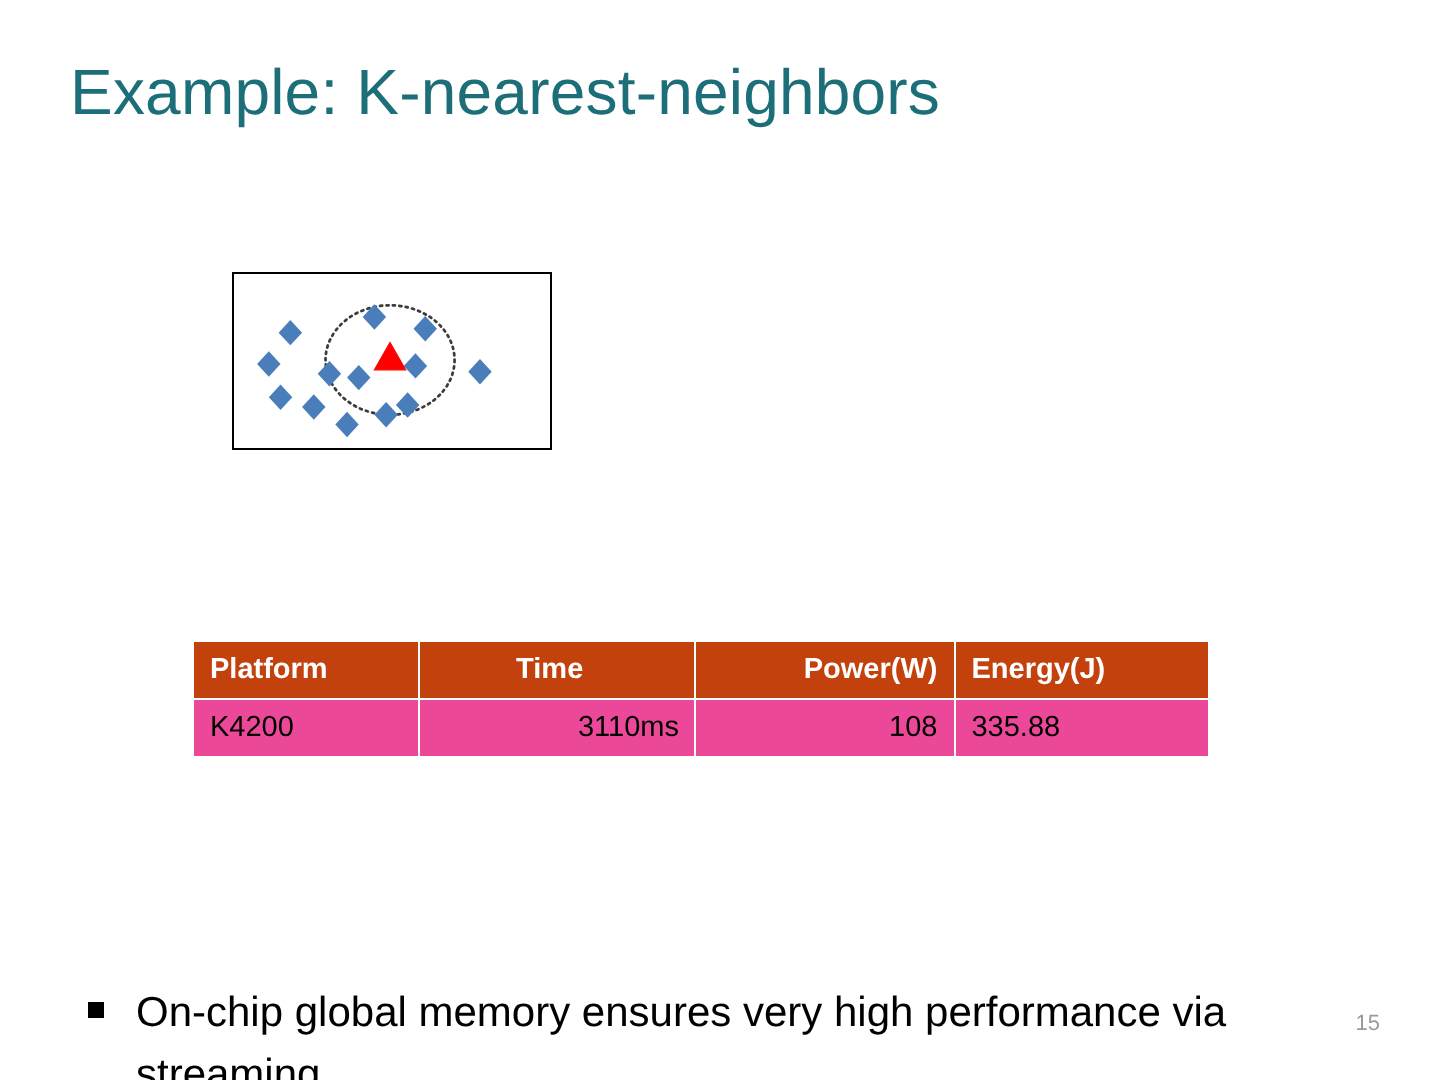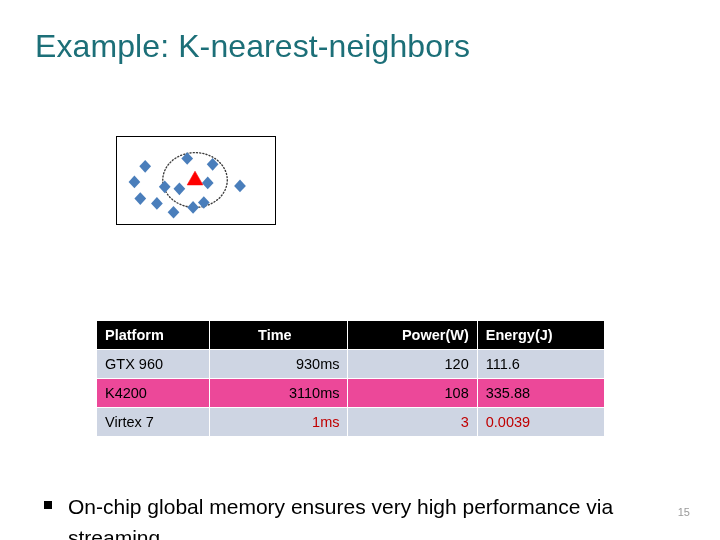--- a/index.html
+++ b/index.html
@@ -60,21 +60,21 @@
   }
   .results-table th,
   .results-table td {
     padding: 0;
     margin: 0;
     height: 28px;
     font-size: 14.5px;
     vertical-align: middle;
   }
   .results-table thead th {
-    background: #000000;
+    background: #c2410c;
     color: #ffffff;
     font-weight: bold;
     white-space: nowrap;
   }
   .col-platform { width: 112px; }
   .col-time     { width: 137px; }
   .col-power    { width: 128px; }
   .col-energy   { width: 126px; }
 
   .th-platform { text-align: left;  padding-left: 8px !important; }
@@ -166,37 +166,25 @@
   </colgroup>
   <thead>
     <tr>
       <th class="th-platform">Platform</th>
       <th class="th-time">Time</th>
       <th class="th-power">Power(W)</th>
       <th class="th-energy">Energy(J)</th>
     </tr>
   </thead>
   <tbody>
-    <tr class="row-shade">
-      <td class="cell-platform">GTX 960</td>
-      <td class="cell-time">930ms</td>
-      <td class="cell-power">120</td>
-      <td class="cell-energy">111.6</td>
-    </tr>
     <tr class="row-light">
       <td class="cell-platform">K4200</td>
       <td class="cell-time">3110ms</td>
       <td class="cell-power">108</td>
       <td class="cell-energy">335.88</td>
-    </tr>
-    <tr class="row-shade">
-      <td class="cell-platform">Virtex 7</td>
-      <td class="cell-time highlight-red">1ms</td>
-      <td class="cell-power highlight-red">3</td>
-      <td class="cell-energy highlight-red">0.0039</td>
     </tr>
   </tbody>
 </table>
 
 <div class="bullet-block">
   <span class="bullet-marker"></span>
   <span class="bullet-text">On-chip global memory ensures very high performance via streaming</span>
 </div>
 
 <div class="page-number">15</div>

